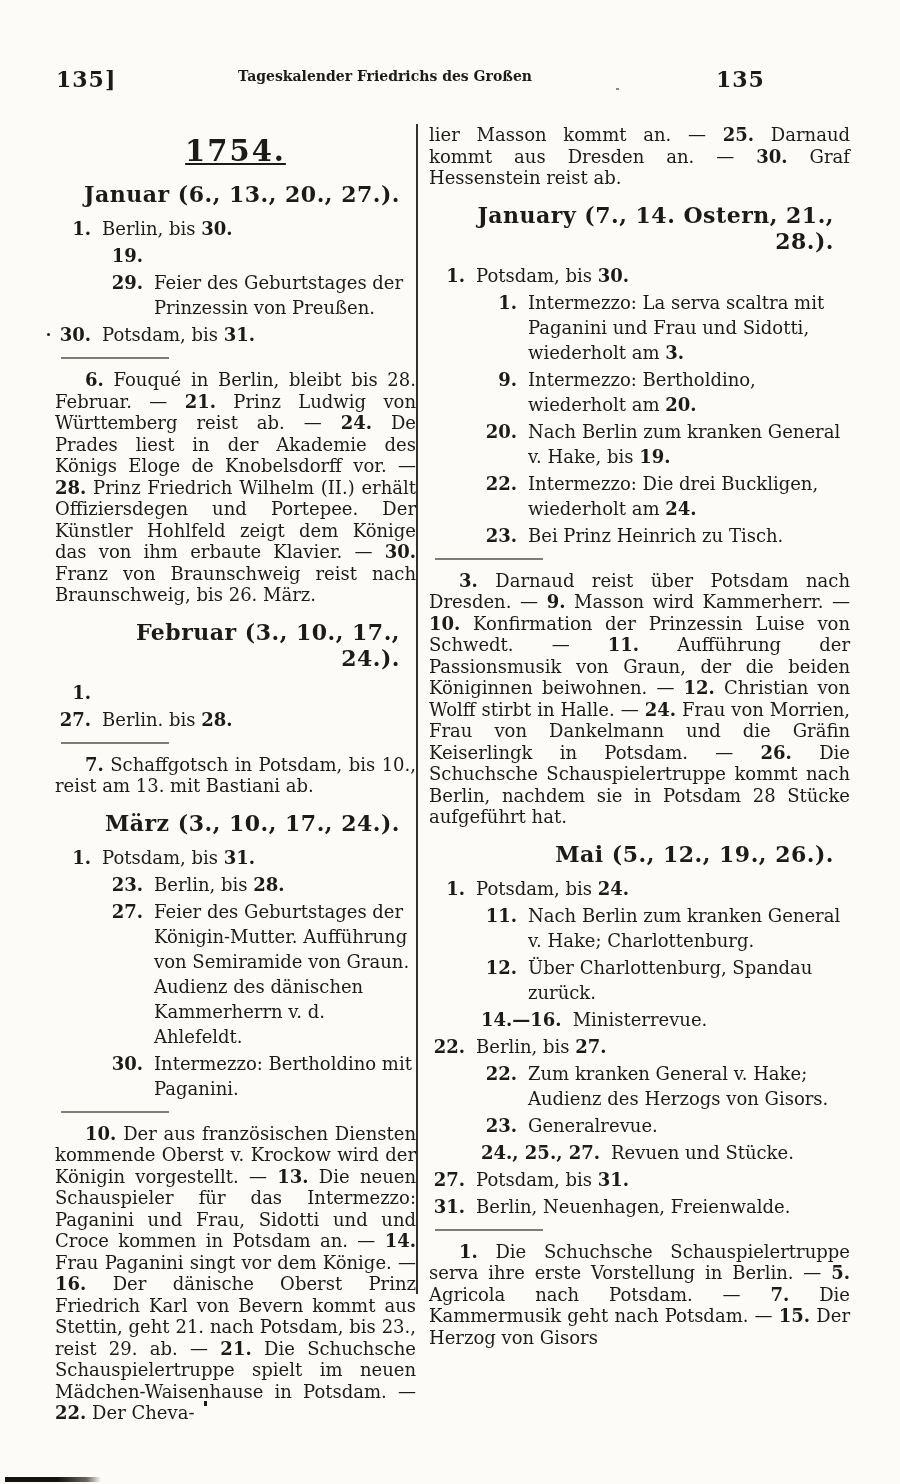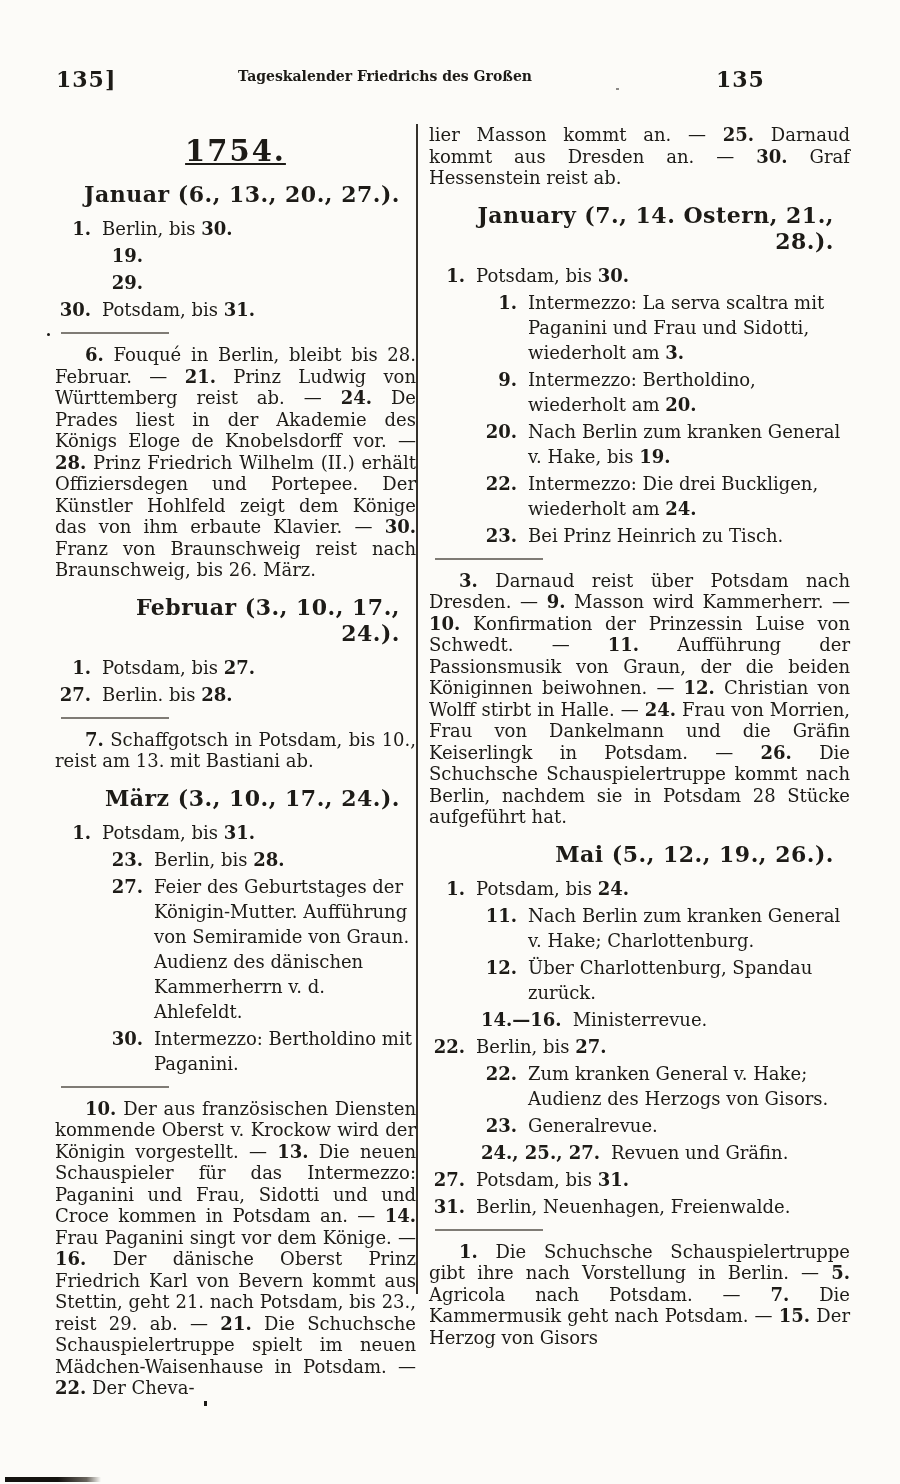--- a/index.html
+++ b/index.html
@@ -65,31 +65,31 @@
       <div class="month">Januar (6., 13., 20., 27.).</div>
       <div class="entry lvl1">
         <span class="num">1.</span>
         <span class="etext"><span>Berlin, bis </span><span class="b">30.</span></span>
       </div>
       <div class="entry lvl2">
         <span class="num">19.</span>
       </div>
       <div class="entry lvl2">
         <span class="num">29.</span>
+        <span class="etext"><span>Feier des Geburtstages der Prinzessin von Preußen.</span></span>
       </div>
       <div class="entry lvl1">
         <span class="num">30.</span>
         <span class="etext"><span>Potsdam, bis </span><span class="b">31.</span></span>
       </div>
       <hr class="hr">
       <p class="para"><span class="b">6.</span><span> Fouqué in Berlin, bleibt bis 28. Februar. — </span><span class="b">21.</span><span> Prinz Ludwig von Württemberg reist ab. — </span><span class="b">24.</span><span> De Prades liest in der Akademie des Königs Eloge de Knobelsdorff vor. — </span><span class="b">28.</span><span> Prinz Friedrich Wilhelm (II.) erhält Offiziersdegen und Portepee. Der Künstler Hohlfeld zeigt dem Könige das von ihm erbaute Klavier. — </span><span class="b">30.</span><span> Franz von Braunschweig reist nach Braunschweig, bis 26. März.</span></p>
       <div class="month">Februar (3., 10., 17., 24.).</div>
       <div class="entry lvl1">
         <span class="num">1.</span>
-        <span class="etext"><span>Potsdam, bis </span><span class="b">27.</span></span>
       </div>
       <div class="entry lvl1">
         <span class="num">27.</span>
         <span class="etext"><span>Berlin. bis </span><span class="b">28.</span></span>
       </div>
       <hr class="hr">
       <p class="para"><span class="b">7.</span><span> Schaffgotsch in Potsdam, bis 10., reist am 13. mit Bastiani ab.</span></p>
       <div class="month">März (3., 10., 17., 24.).</div>
       <div class="entry lvl1">
         <span class="num">1.</span>
@@ -163,32 +163,32 @@
       <div class="entry lvl2">
         <span class="num">22.</span>
         <span class="etext"><span>Zum kranken General v. Hake; Audienz des Herzogs von Gisors.</span></span>
       </div>
       <div class="entry lvl2">
         <span class="num">23.</span>
         <span class="etext"><span>Generalrevue.</span></span>
       </div>
       <div class="entry lvl2">
         <span class="num">24., 25., 27.</span>
-        <span class="etext"><span>Revuen und Gräfin.</span></span>
+        <span class="etext"><span>Revuen und Stücke.</span></span>
       </div>
       <div class="entry lvl1">
         <span class="num">27.</span>
         <span class="etext"><span>Potsdam, bis </span><span class="b">31.</span></span>
       </div>
       <div class="entry lvl1">
         <span class="num">31.</span>
         <span class="etext"><span>Berlin, Neuenhagen, Freienwalde.</span></span>
       </div>
       <hr class="hr">
-      <p class="para"><span class="b">1.</span><span> Die Schuchsche Schauspielertruppe gibt ihre nach Vorstellung in Berlin. — </span><span class="b">5.</span><span> Agricola nach Potsdam. — </span><span class="b">7.</span><span> Die Kammermusik geht nach Potsdam. — </span><span class="b">15.</span><span> Der Herzog von Gisors</span></p>
+      <p class="para"><span class="b">1.</span><span> Die Schuchsche Schauspielertruppe serva ihre erste Vorstellung in Berlin. — </span><span class="b">5.</span><span> Agricola nach Potsdam. — </span><span class="b">7.</span><span> Die Kammermusik geht nach Potsdam. — </span><span class="b">15.</span><span> Der Herzog von Gisors</span></p>
     </div>
 
   <div class="artifact smudge-bottom"></div>
   <div class="artifact dot-a"></div>
   <div class="artifact dot-b"></div>
   <div class="artifact dot-c"></div>
 
 </div>
 
 </body></html>

